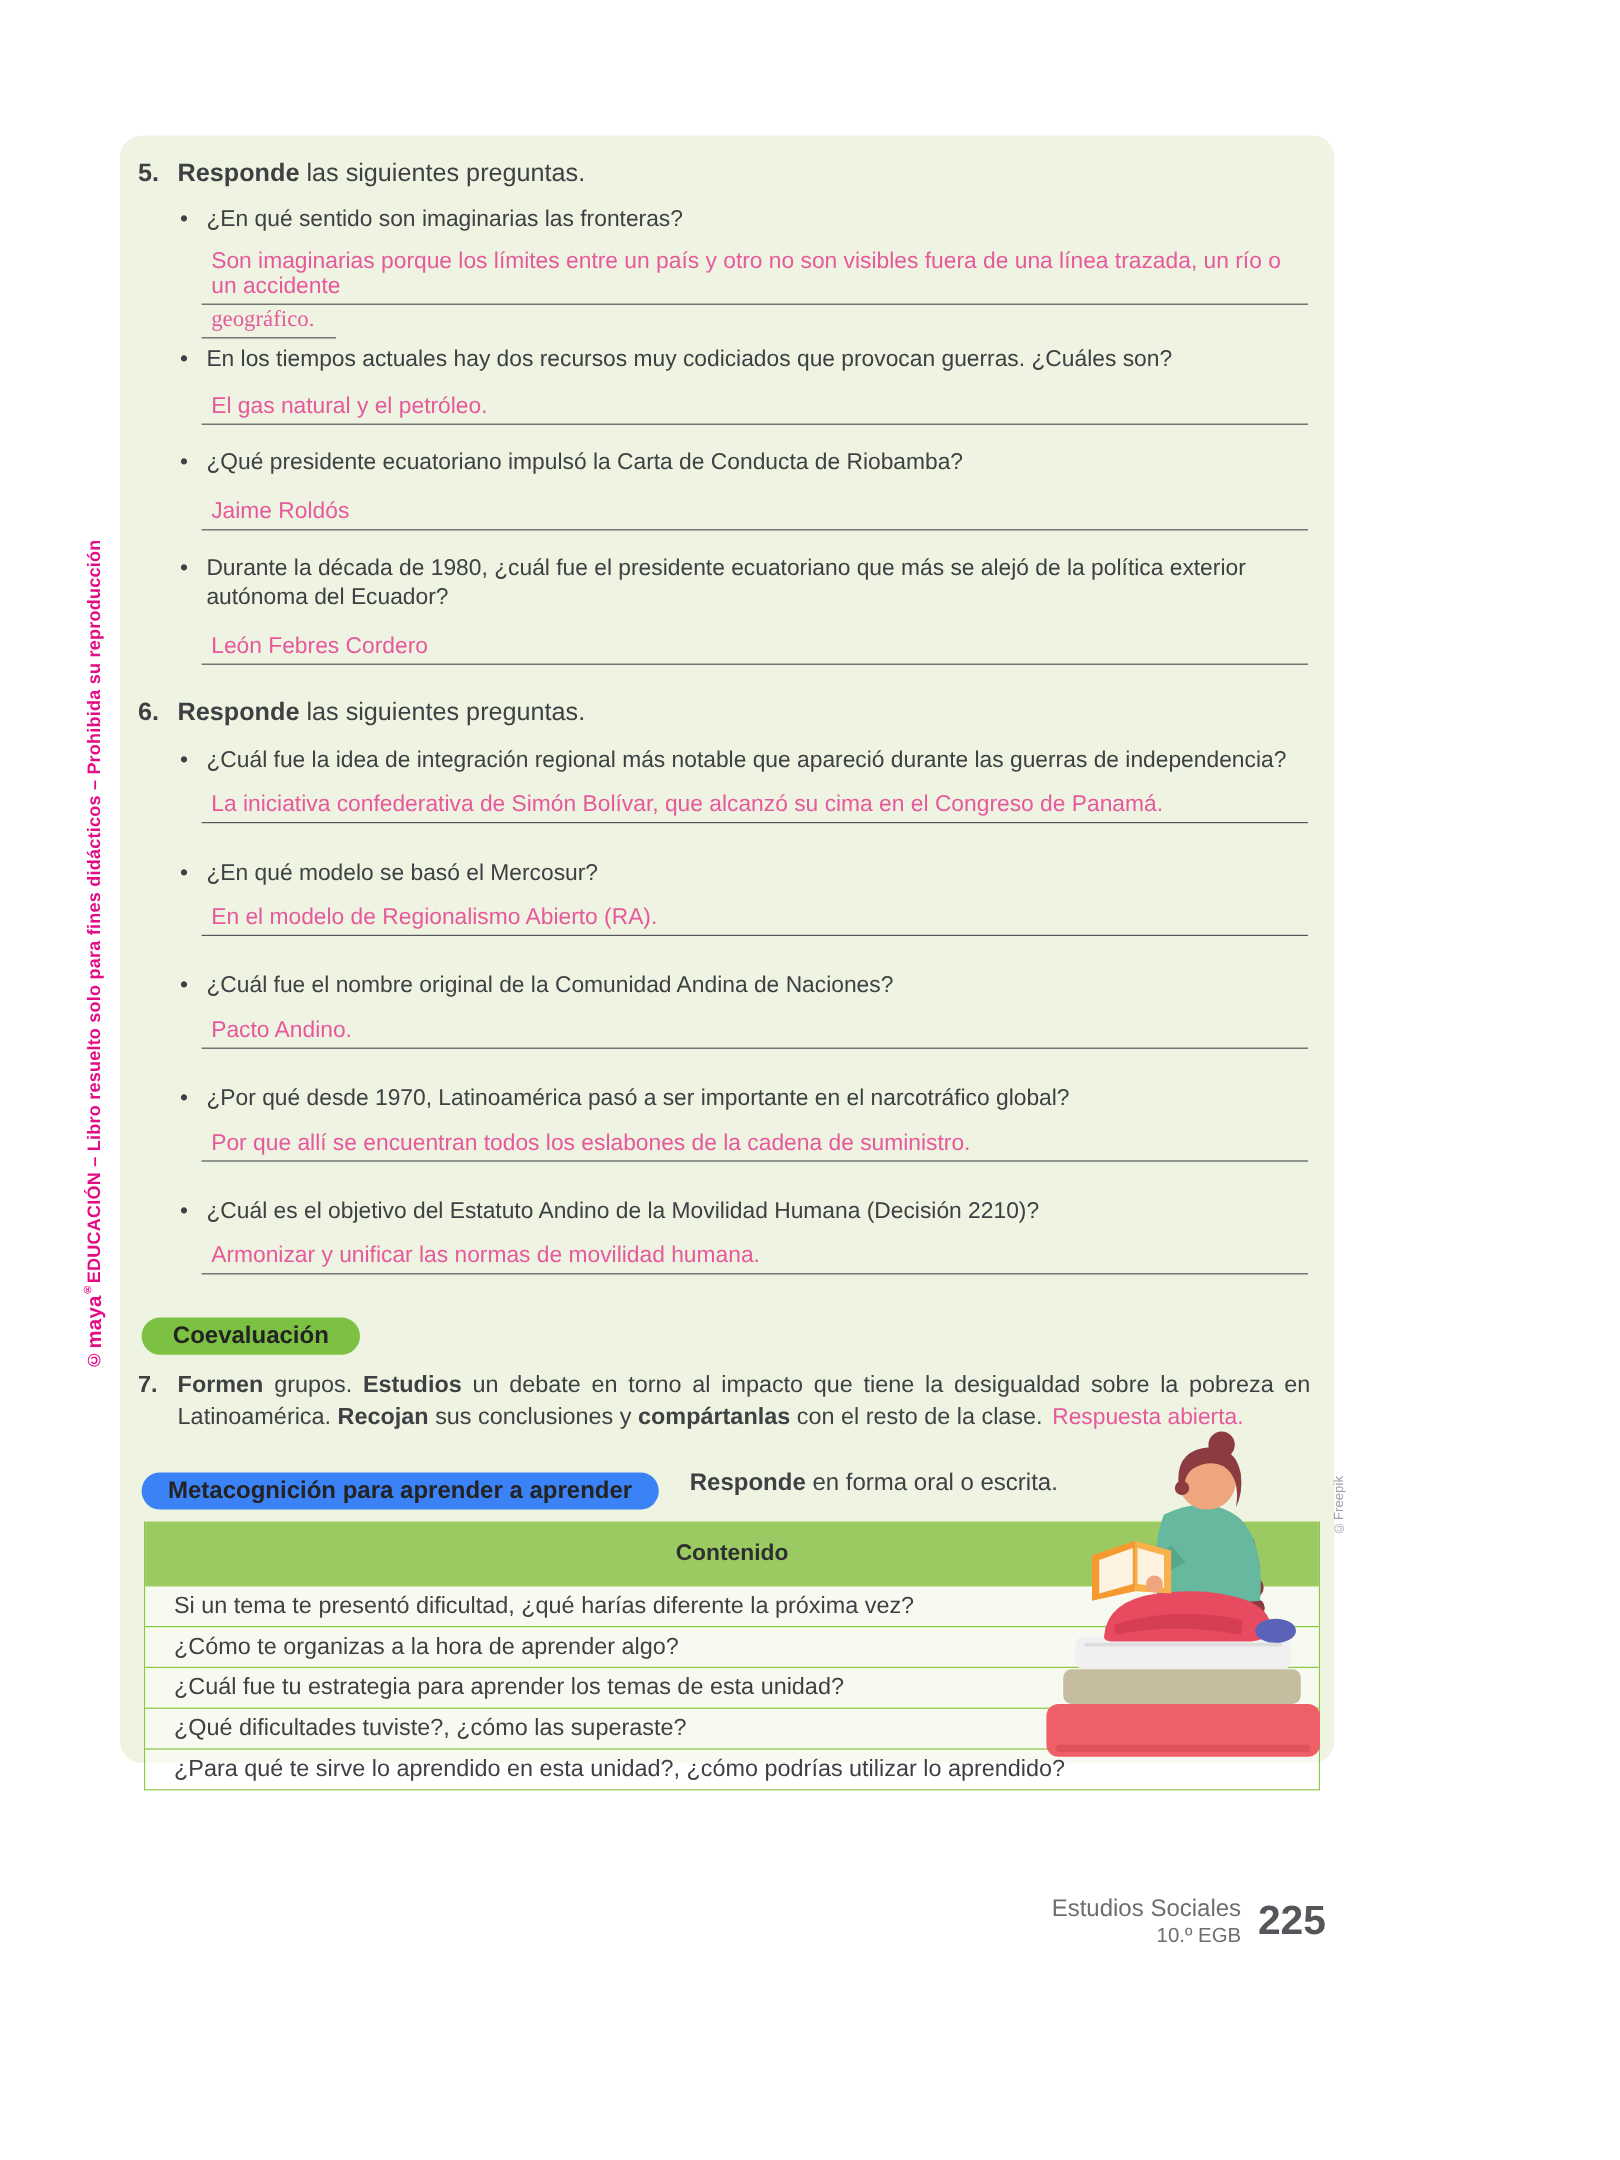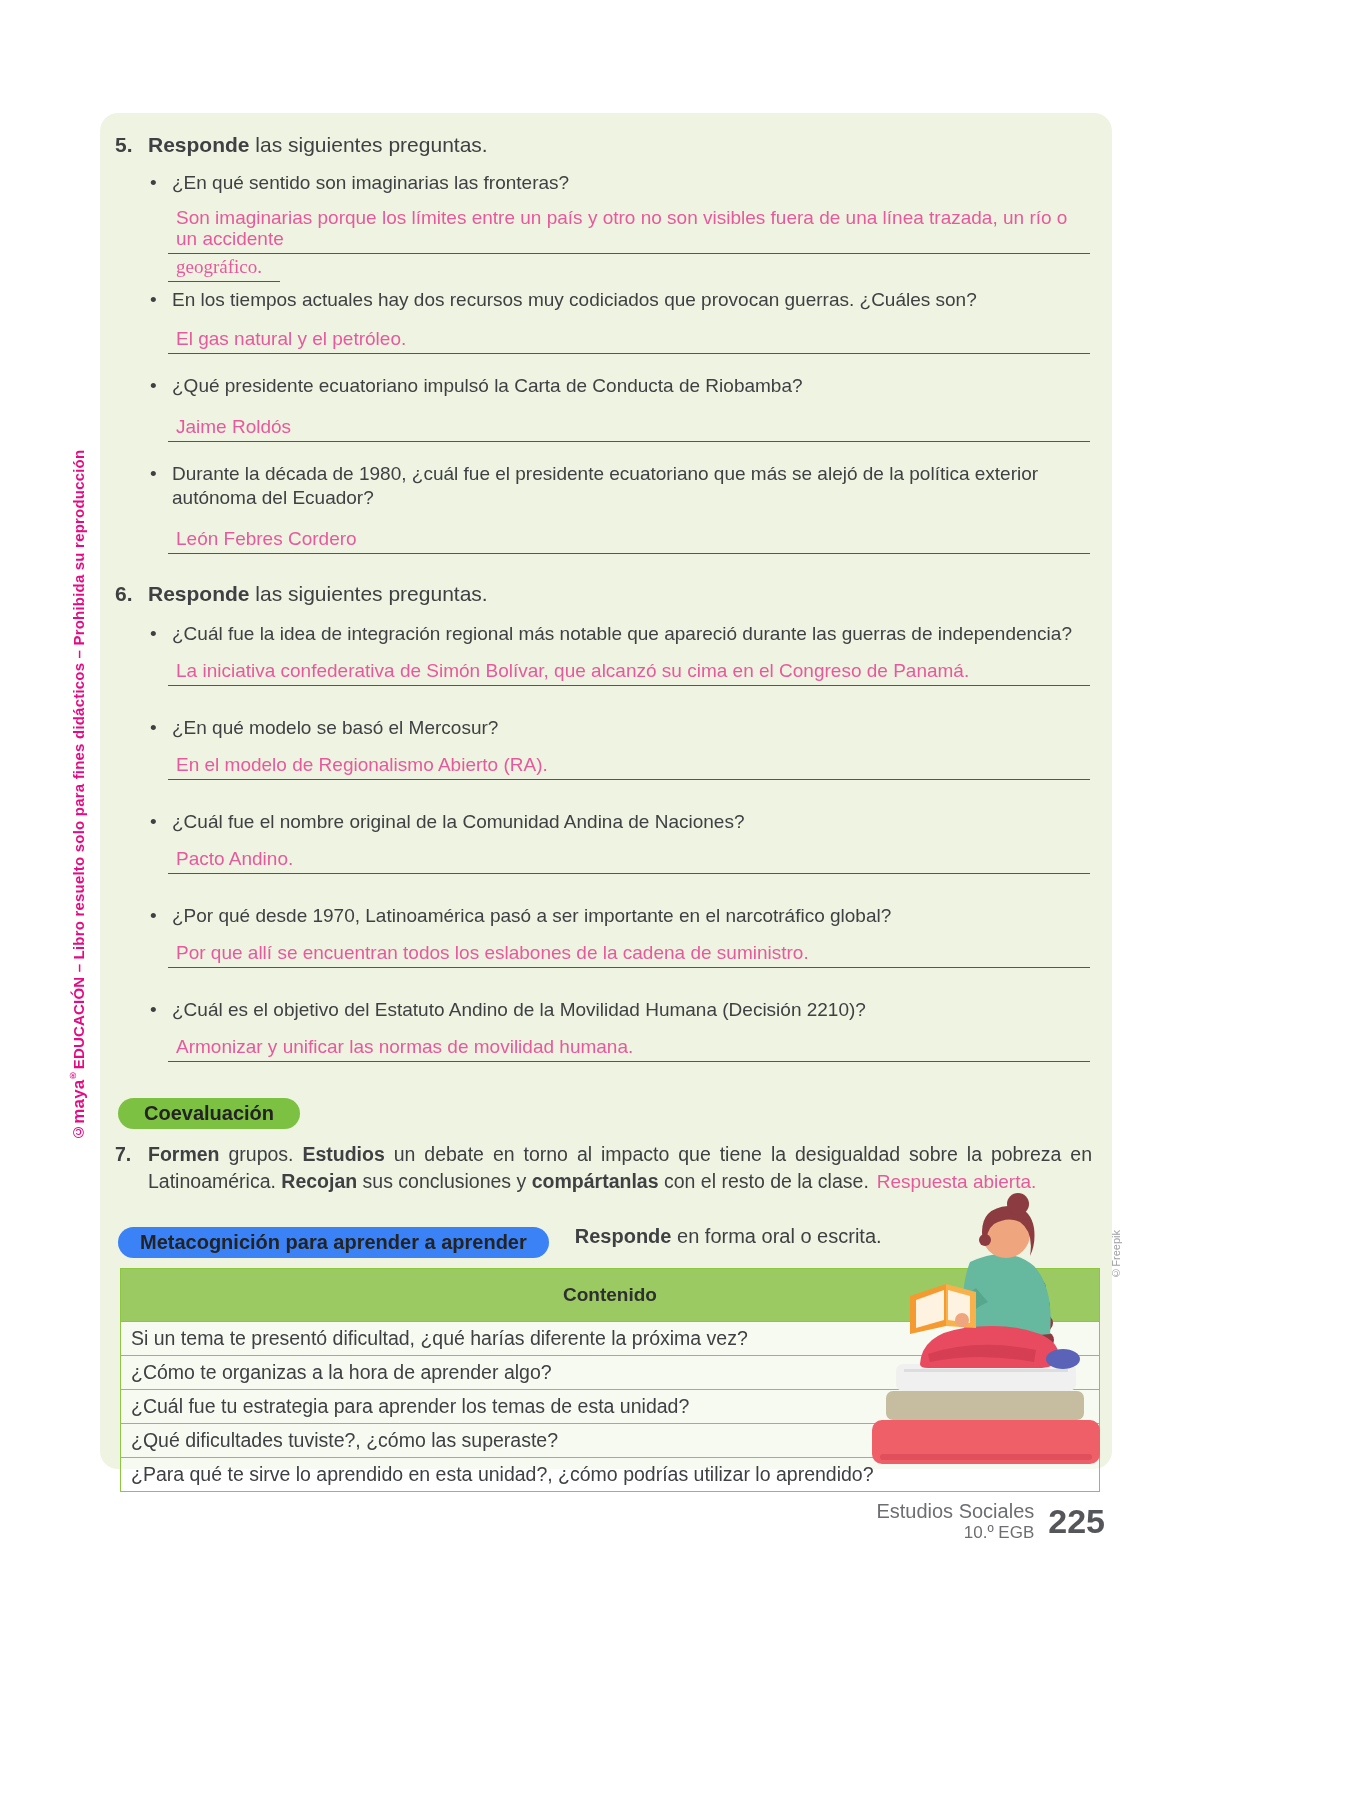--- a/index.html
+++ b/index.html
@@ -62,34 +62,34 @@
 
   .table {
     margin:10px 0 0 5px; width:980px;
     border:1.5px solid #8dc63f;
   }
   .t-header {
     background:#9bca62; text-align:center; font-weight:bold;
     font-size:19px; padding:15px 0; color:#2e2f30;
   }
   .t-row {
-    font-size:19.5px; padding:5px 0 5px 10px;
+    font-size:19.5px; padding:5px 0 5px 24px;
     border-top:1.5px solid #8dc63f;
     background:rgba(255,255,255,0.55);
   }
 
   .illus { position:absolute; left:858px; top:1192px; width:256px; height:278px; z-index:6; }
 
   .freepik {
     position:absolute; left:1110px; top:1230px;
     writing-mode:vertical-rl; transform:rotate(180deg);
     font-size:11px; color:#9d9fa2;
   }
 
-  .footer { position:absolute; top:1500px; right:245px; display:flex; align-items:center; gap:14px; }
+  .footer { position:absolute; top:1580px; right:245px; display:flex; align-items:center; gap:14px; }
   .footer-left { text-align:right; color:#6d6e71; }
   .f-subject { font-size:20px; }
   .f-grade   { font-size:17px; }
   .f-page    { font-size:34px; font-weight:bold; color:#55565a; }
 </style>
 </head>
 <body>
 
 <div class="page">
 

